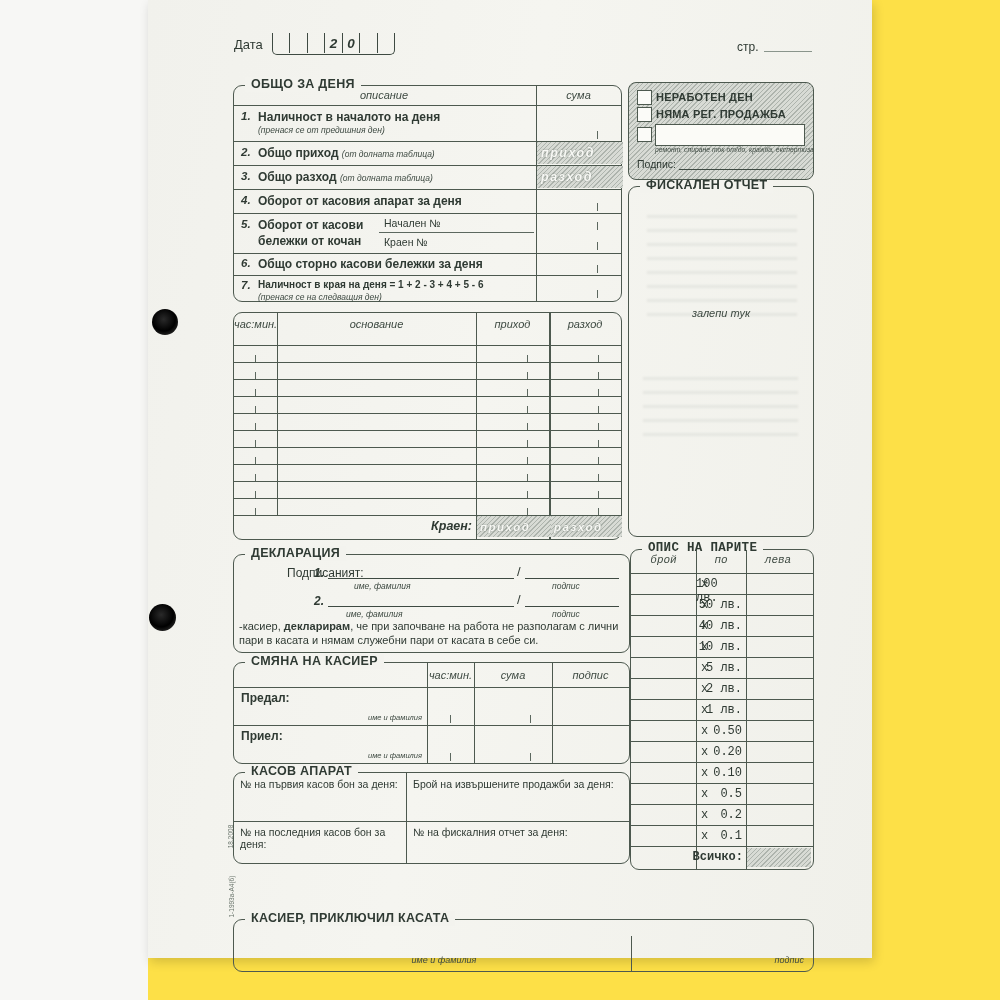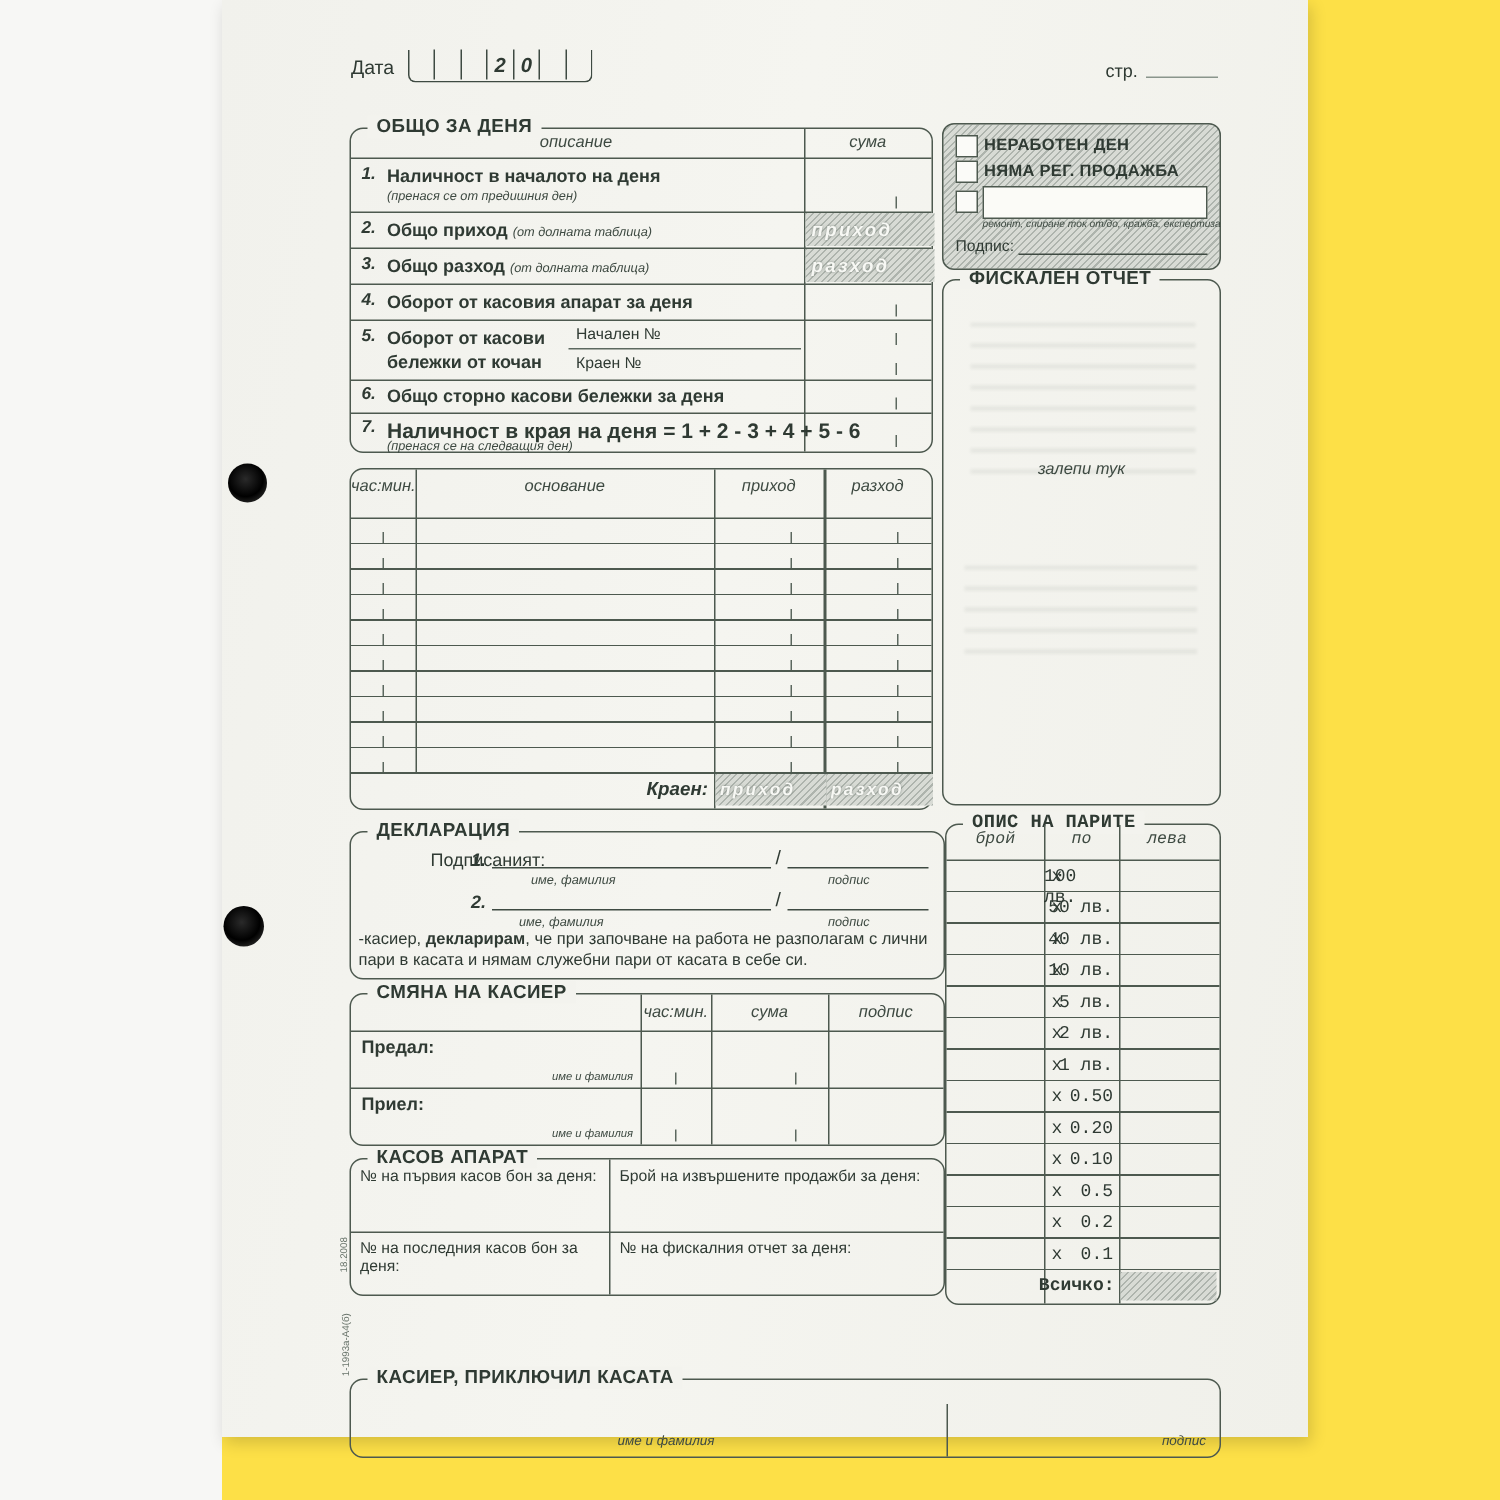--- a/index.html
+++ b/index.html
@@ -98,21 +98,21 @@
     <div class="rowlab" style="left:24px;top:132px;font-size:12px;">Оборот от касови</div>
     <div class="rowlab" style="left:24px;top:148px;font-size:12px;">бележки от кочан</div>
     <div class="abs" style="left:150px;top:131px;font-size:10.5px;">Начален №</div>
     <div class="hline" style="left:145px;width:155px;top:146px;border-color:#5c685f;"></div>
     <div class="abs" style="left:150px;top:150px;font-size:10.5px;">Краен №</div>
 
     <div class="rowlab" style="left:7px;top:171px;"><span class="rownum">6.</span></div>
     <div class="rowlab" style="left:24px;top:171px;font-size:12px;">Общо сторно касови бележки за деня</div>
 
     <div class="rowlab" style="left:7px;top:193px;"><span class="rownum">7.</span></div>
-    <div class="rowlab" style="left:24px;top:193px;font-size:14px;">Наличност в края на деня = 1 + 2 - 3 + 4 + 5 - 6</div>
+    <div class="rowlab" style="left:24px;top:193px;font-size:10px;">Наличност в края на деня = 1 + 2 - 3 + 4 + 5 - 6</div>
     <div class="abs small-note" style="left:24px;top:206px;">(пренася се на следващия ден)</div>
 
     <div class="tick" style="left:363px;top:45px;"></div>
     <div class="tick" style="left:363px;top:117px;"></div>
     <div class="tick" style="left:363px;top:136px;"></div>
     <div class="tick" style="left:363px;top:156px;"></div>
     <div class="tick" style="left:363px;top:179px;"></div>
     <div class="tick" style="left:363px;top:204px;"></div>
   </div>
 

